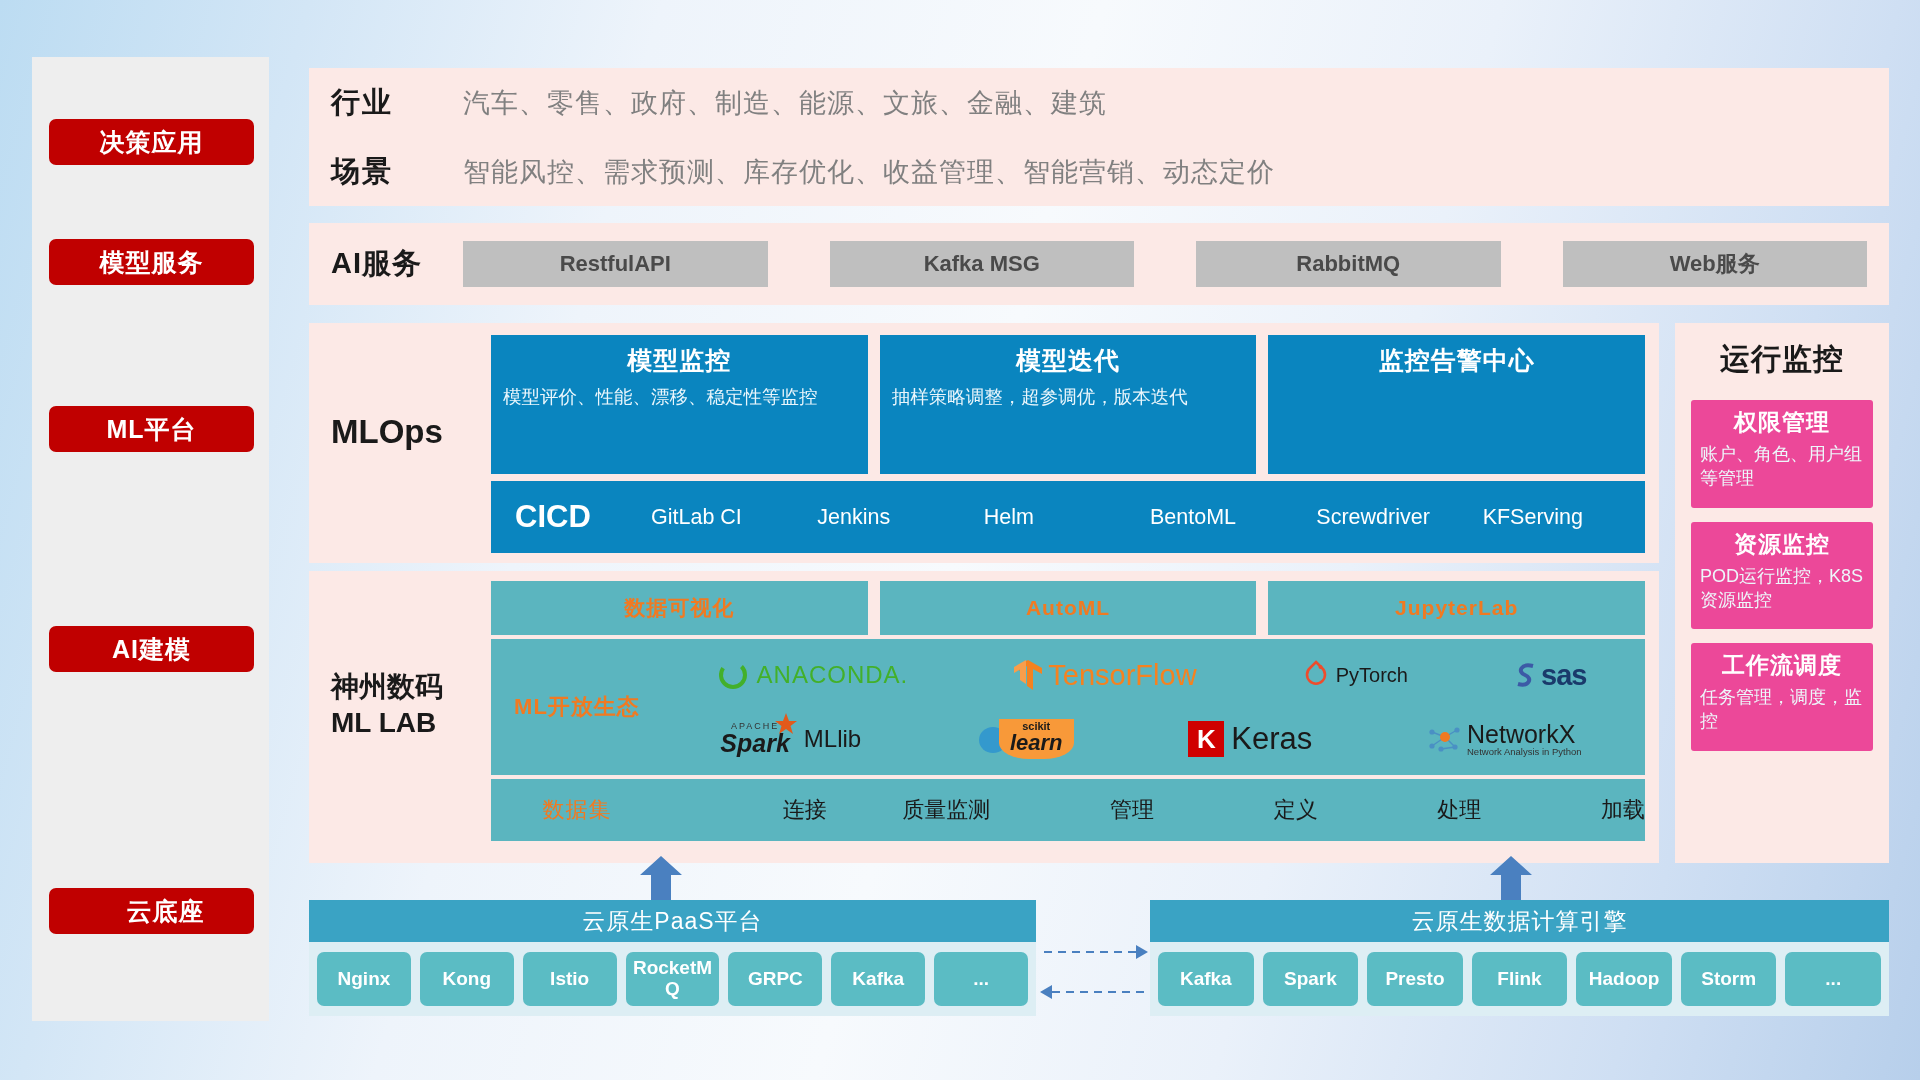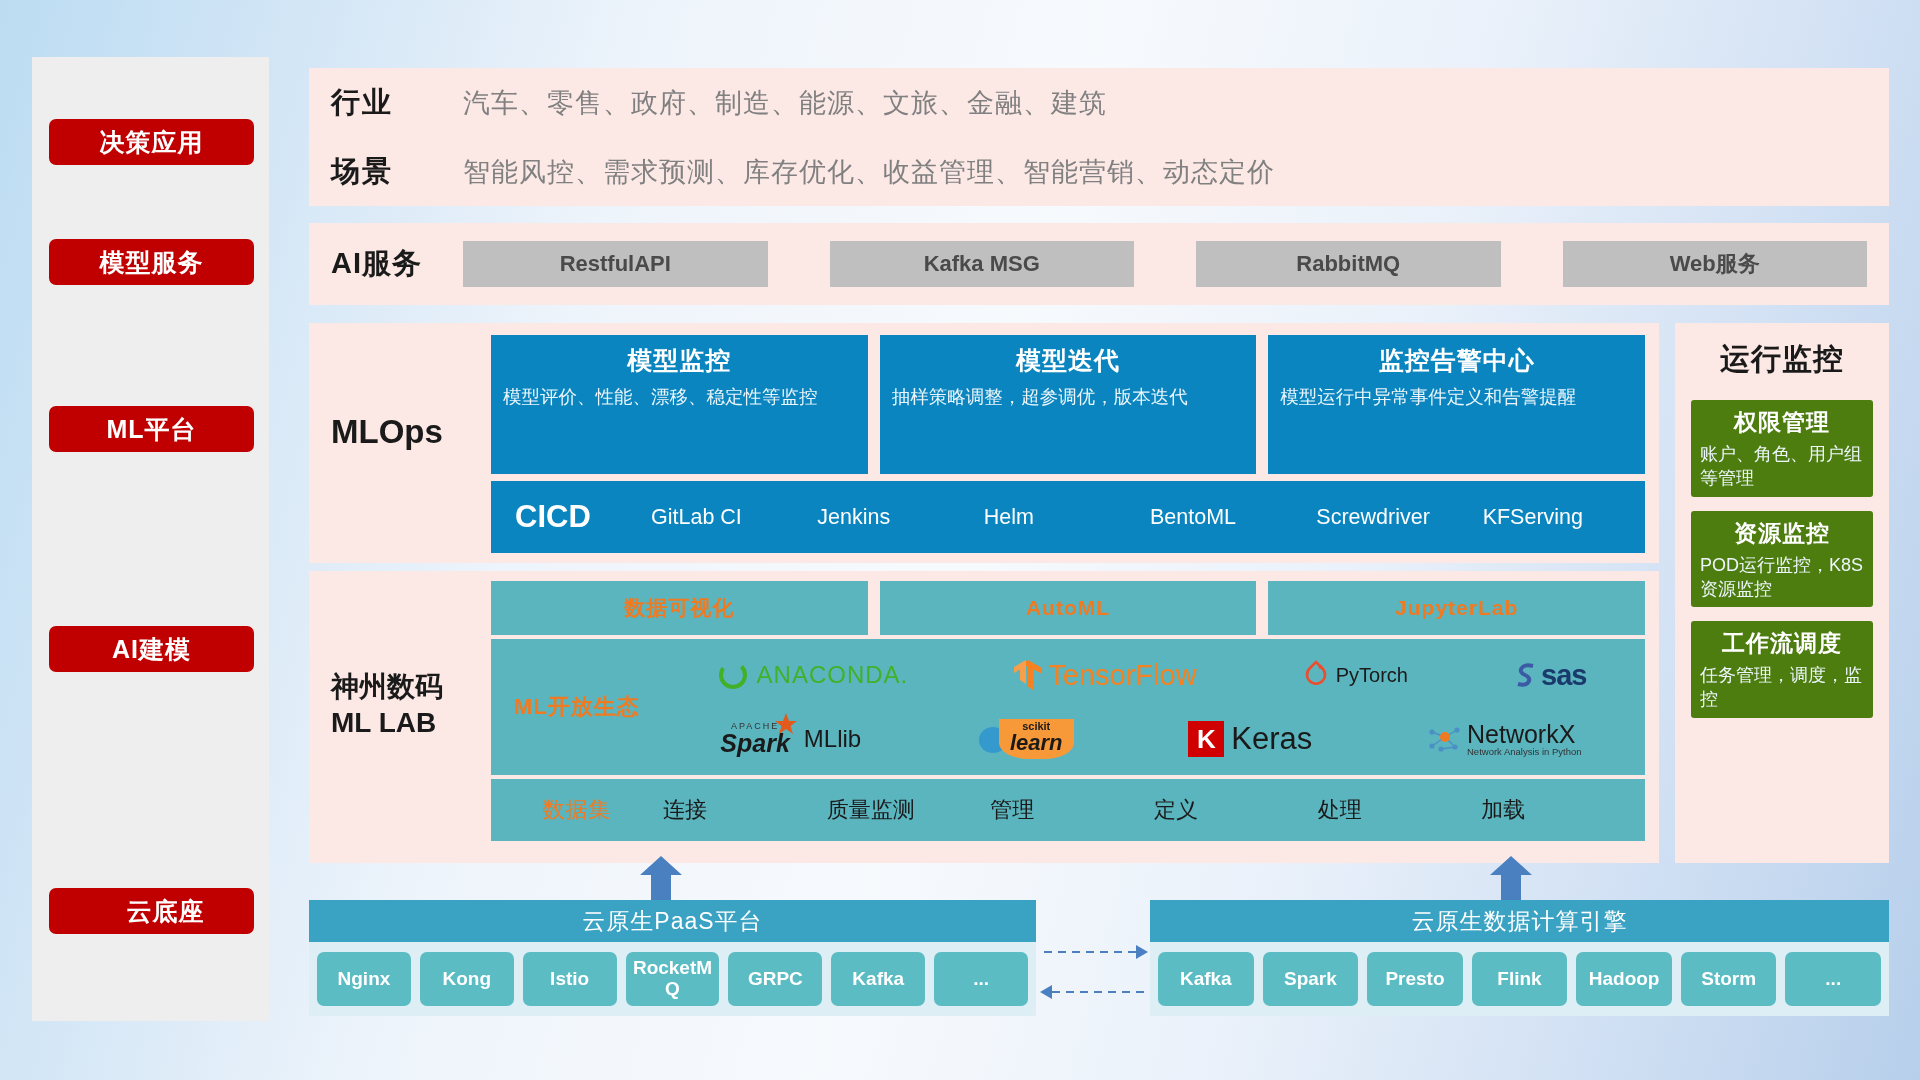--- a/index.html
+++ b/index.html
@@ -106,34 +106,34 @@
     font-size: 22px; font-weight: bold; color: #f07a22; letter-spacing: 1px;
   }
   .eco-logos { flex: 1; display: flex; flex-direction: column; justify-content: center; gap: 2px; padding-right: 6px;}
   .logo-line { display: flex; align-items: center; justify-content: space-around; height: 62px; }
 
   .ds-row { height: 62px; background: #5bb5bf; display: flex; align-items: center; }
   .ds-label {
     width: 172px; flex: 0 0 172px; text-align: center;
     font-size: 22px; font-weight: normal; color: #f07a22; letter-spacing: 1px;
   }
-  .ds-item { flex: 1; text-align: left; font-size: 22px; color: #1a1a1a; }
+  .ds-item { flex: 1; text-align: right; font-size: 22px; color: #1a1a1a; }
 
   
   #band-monitor {
     left: 1366px; top: 312px; width: 214px; height: 540px;
     background: #fce9e6;
   }
   #monitor-title {
     text-align: center; font-size: 30px; font-weight: bold; color: #1a1a1a;
     padding-top: 16px; letter-spacing: 1px;
   }
   .mon-card {
-    margin: 8px 16px 14px 16px; background: #4d7c0f; border-radius: 3px;
-    padding: 7px 9px 6px 9px; color: #fff;
+    margin: 8px 16px 14px 16px; background: #ec4899; border-radius: 3px;
+    padding: 7px 9px 17px 9px; color: #fff;
   }
   #mon-card-0 { margin-top: 20px; }
   .mon-card .t { font-size: 23px; font-weight: bold; text-align: center; letter-spacing: 1px; margin-bottom: 4px;}
   .mon-card .d { font-size: 18px; line-height: 1.35; color: #edf7fb; }
 
   
   .cloud-block { position: absolute; }
   #cloud-left  { left: 309px; top: 900px; width: 727px; }
   #cloud-right { left: 1150px; top: 900px; width: 739px; }
   .cloud-head {
@@ -209,21 +209,20 @@
           <div class="mlops-card">
             <div class="t">模型监控</div>
             <div class="d">模型评价、性能、漂移、稳定性等监控</div>
           </div>
           <div class="mlops-card">
             <div class="t">模型迭代</div>
             <div class="d">抽样策略调整，超参调优，版本迭代</div>
           </div>
           <div class="mlops-card">
             <div class="t">监控告警中心</div>
-            <div class="d">模型运行中异常事件定义和告警提醒</div>
           </div>
         </div>
         <div class="cicd-bar">
           <div class="cicd-title">CICD</div>
           <div class="cicd-item">GitLab CI</div>
           <div class="cicd-item">Jenkins</div>
           <div class="cicd-item">Helm</div>
           <div class="cicd-item">BentoML</div>
           <div class="cicd-item">Screwdriver</div>
           <div class="cicd-item">KFServing</div>

